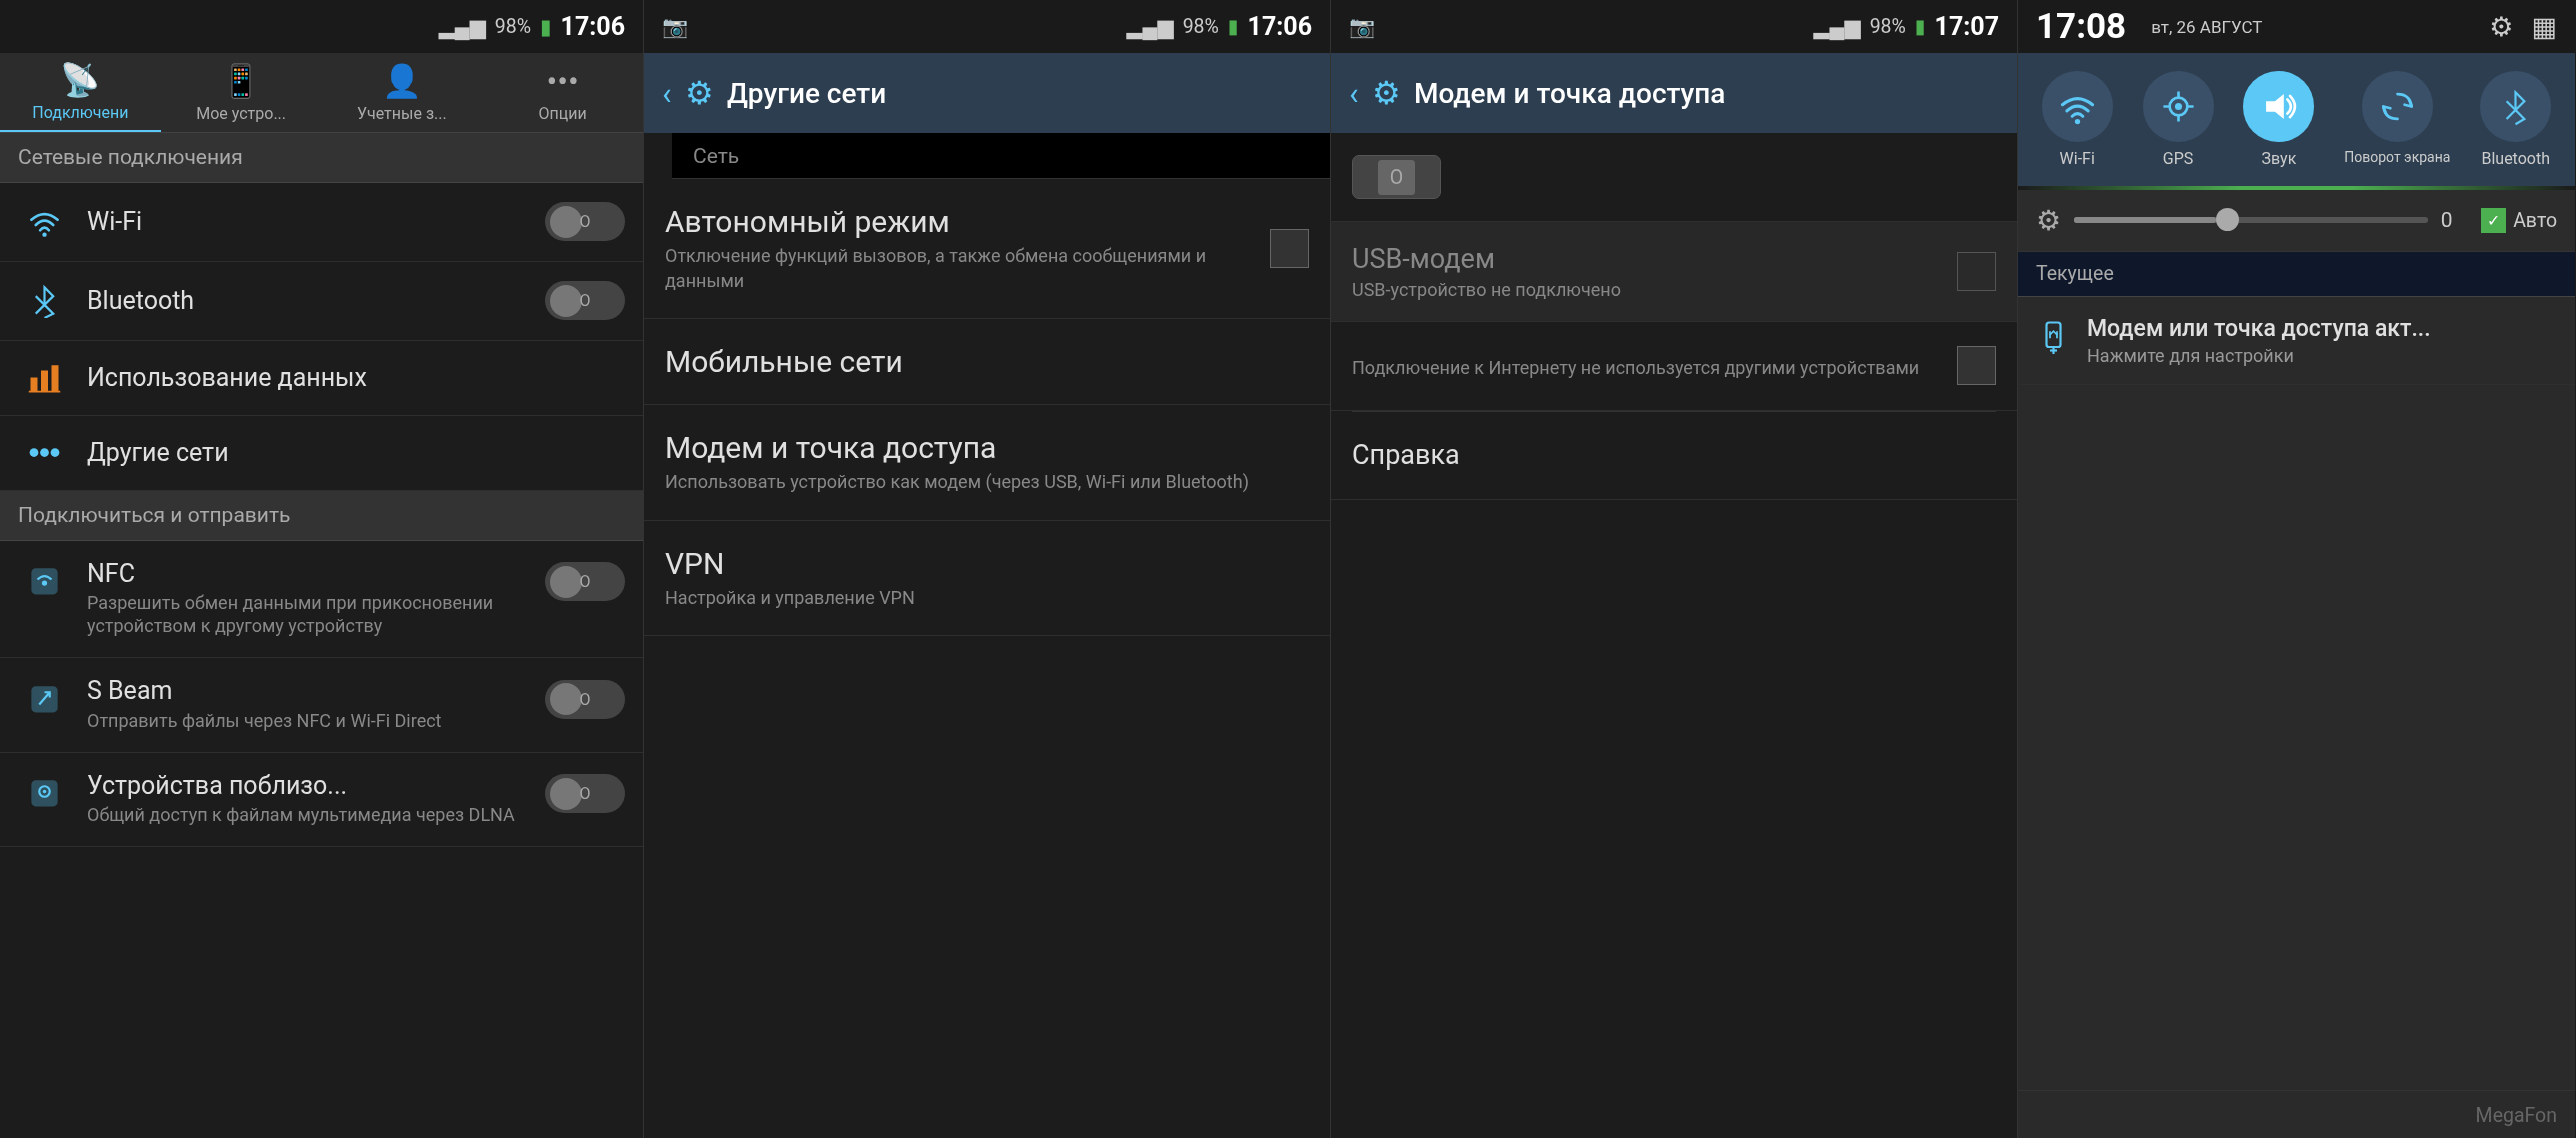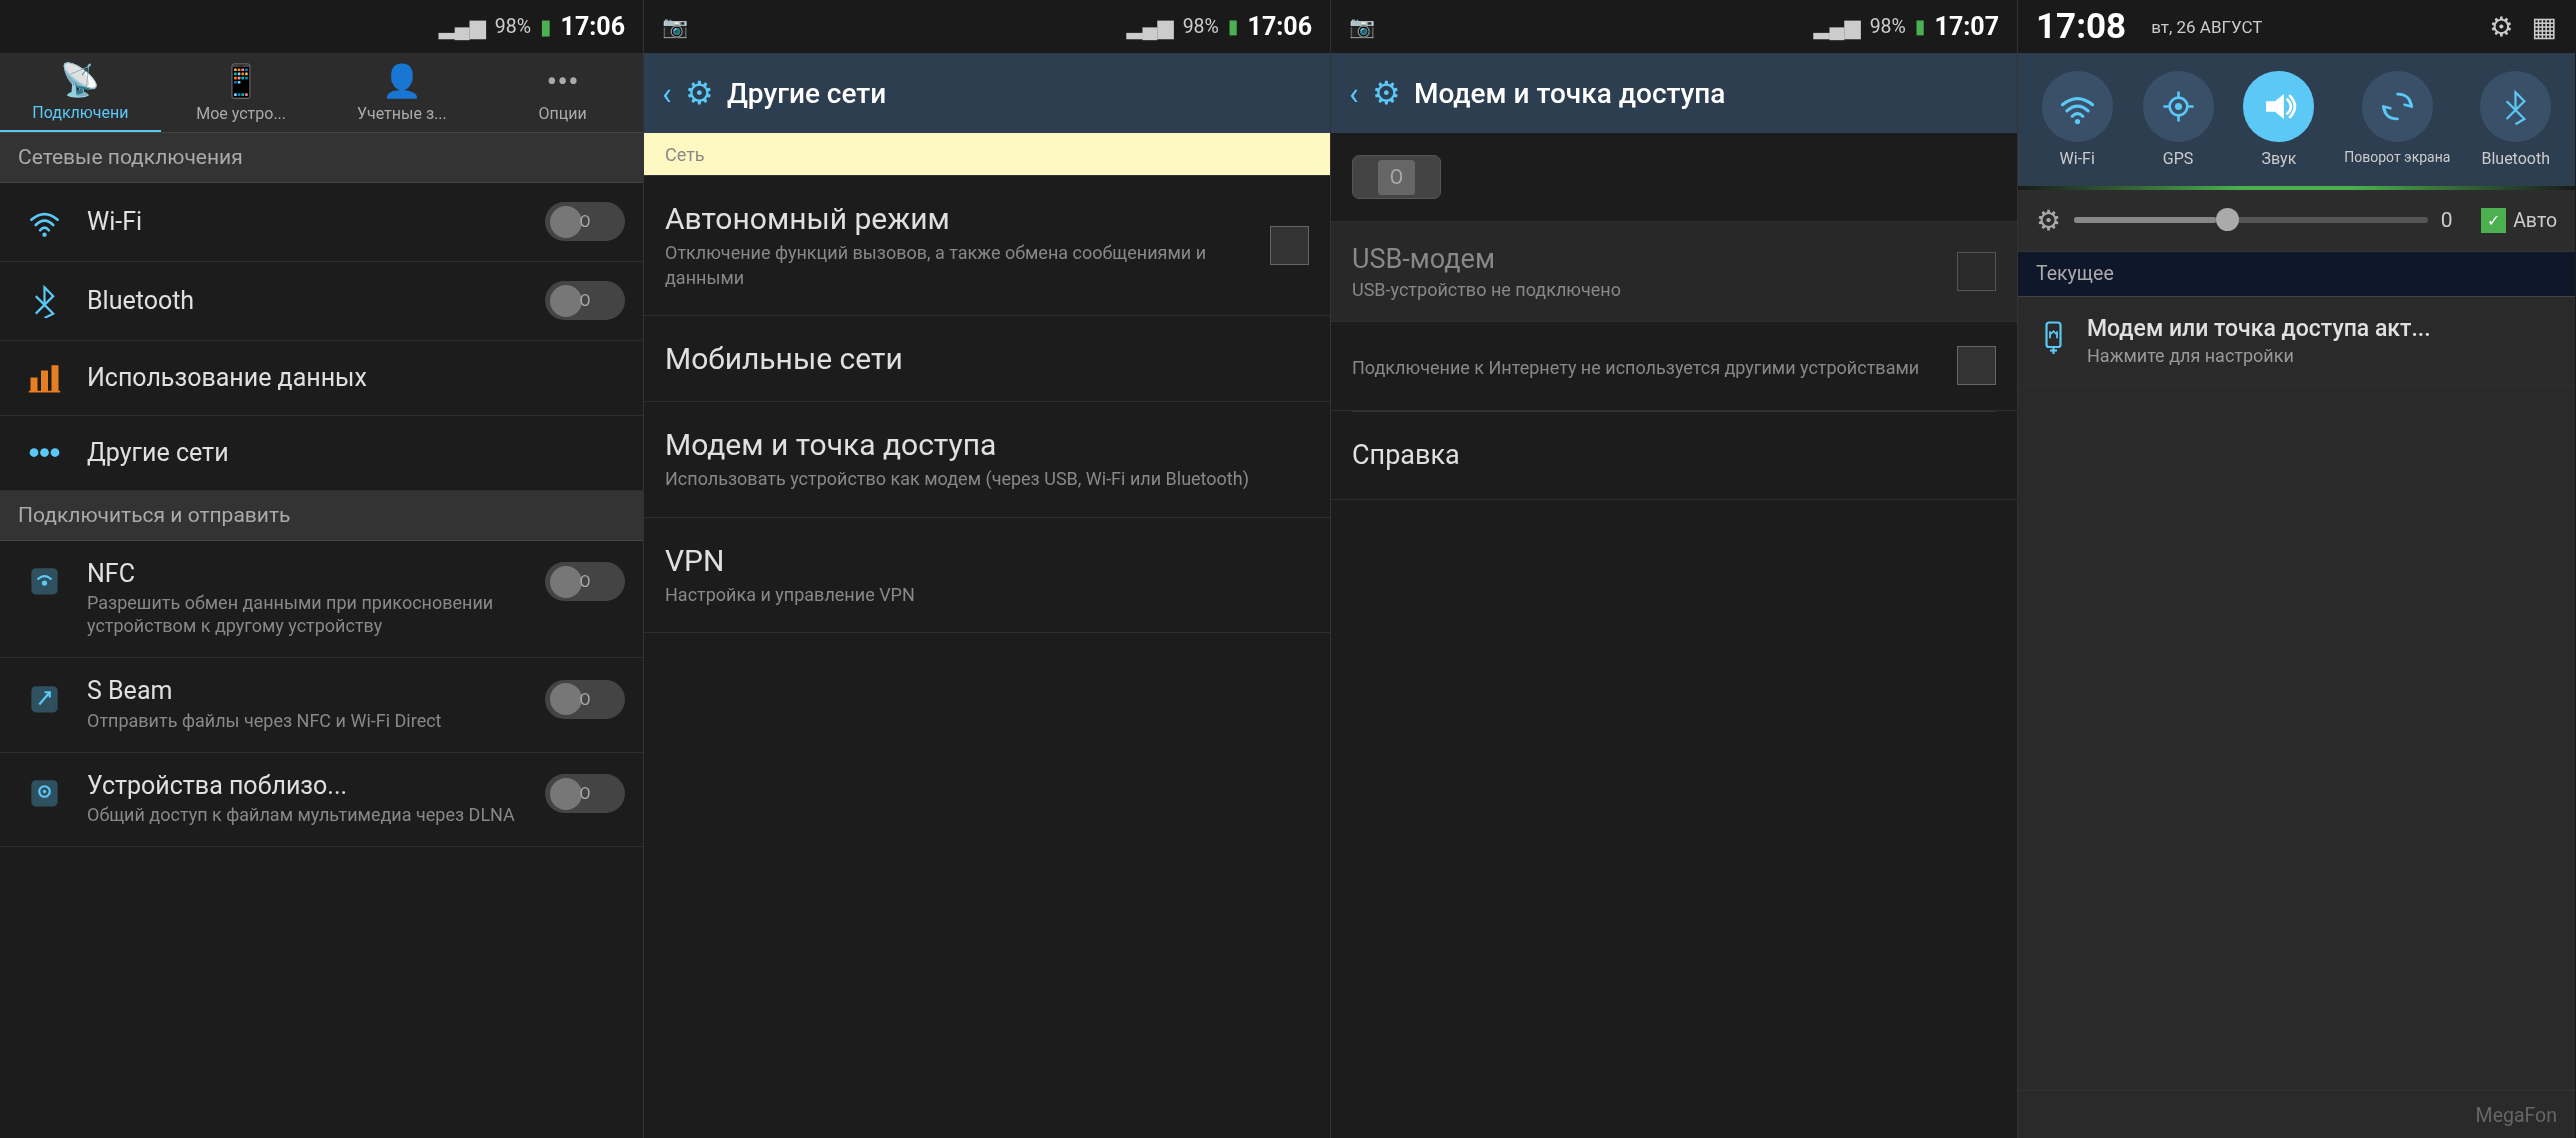--- a/index.html
+++ b/index.html
@@ -435,24 +435,25 @@
       border-radius: 3.5px;
       display: flex;
       align-items: center;
       justify-content: center;
       color: #aaa;
       font-size: 19.5px;
     }
 
     .section-header-small {
       padding: 10.6px 21px;
-      font-size: 18px;
+      font-size: 21px;
       color: #888;
-      background: #fef9c3;
+      background: #000000;
       border-bottom: 0.9px solid #333;
+      margin-left: 28px;
     }
   </style>
 </head>
 <body>
 
 <div class="panel1">
 
   <div class="status-bar">
     <span style="font-size:21px;color:#ccc;">▂▄▆</span>
     <span style="font-size:19.5px;color:#ccc;">98%</span>

